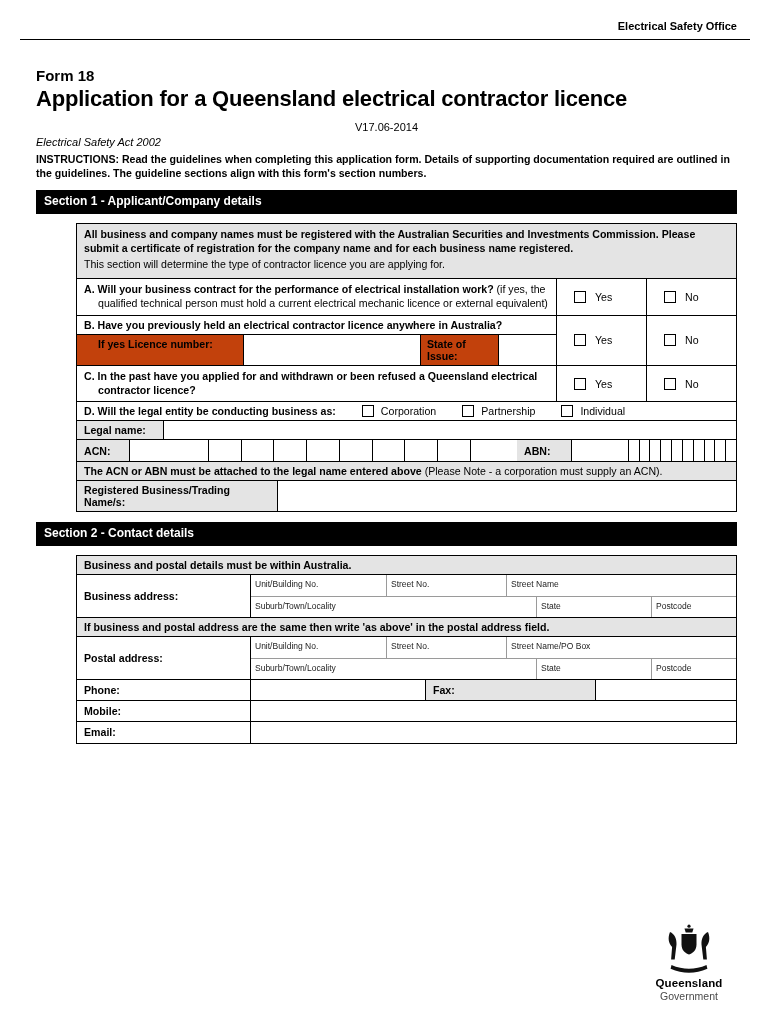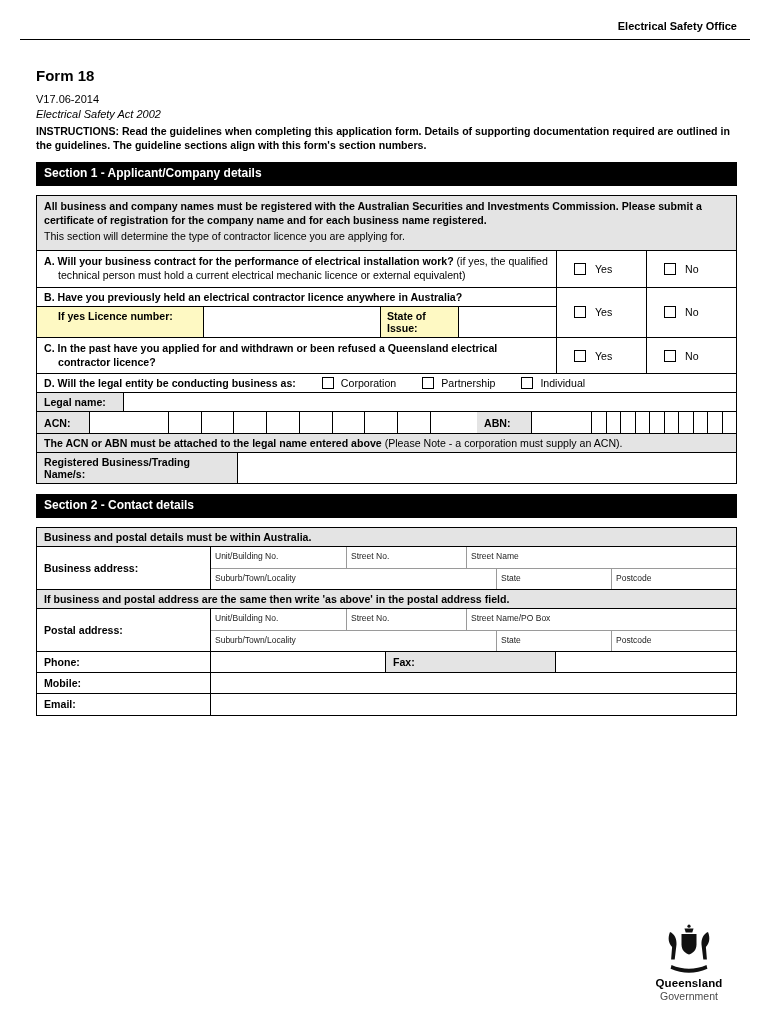--- a/index.html
+++ b/index.html
@@ -5,47 +5,47 @@
   * { box-sizing: border-box; margin: 0; padding: 0; }
   html,body { background:#fff; }
   body { width:770px; height:1024px; font-family:"Liberation Sans", sans-serif; color:#000; }
   .page { position:relative; width:770px; height:1024px; padding:14px 33px 0 36px; overflow:hidden; }
 
   .topbar { margin:0 -13px 0 -16px; border-bottom:1px solid #000; padding:2px 13px 5px 0; text-align:right; }
   .office { font-size:11px; font-weight:bold;padding-left:24px; }
 
   .form-no { margin-top:27px; font-size:15px; font-weight:bold; }
   .title { font-size:22px; font-weight:bold; margin-top:2px; letter-spacing:-0.2px; }
-  .version { margin-top:9px; font-size:11px; }
+  .version { margin-top:9px; font-size:11px;text-align:center; }
   .act { font-size:11px; font-style:italic; margin-top:3px; }
   .instructions { font-size:10.6px; font-weight:bold; margin-top:5px; line-height:1.28; }
 
   .secbar { margin-top:10px; background:#000; color:#fff; font-size:12px; font-weight:bold; padding:4px 8px 6px; }
 
-  .tbl { margin-top:9px; border:1px solid #000; font-size:10.6px; }
+  .tbl { margin-top:9px; border:1px solid #000; font-size:10.6px;margin-left:40px; }
   .row { border-bottom:1px solid #000; }
   .row:last-child { border-bottom:none; }
   .grey { background:#e4e4e4; }
   .flex { display:flex; align-items:stretch; }
   .b { font-weight:bold; }
 
   .introrow { min-height:46px; padding:4px 7px 5px; line-height:1.3; }
   .introrow p { margin:0 0 2px 0; }
 
   .qcell { flex:1; padding:4px 6px 4px 21px; text-indent:-14px; line-height:1.3; }
   .yn { width:90px; border-left:1px solid #000; display:flex; align-items:center; padding-left:17px; gap:9px; }
   .cb { width:12px; height:12px; border:1px solid #000; background:#fff; flex:none; display:inline-block; vertical-align:middle; }
 
   .rowA { min-height:34px; }
   .rowB { min-height:38px; }
   .rowC { min-height:32px; }
 
   .bleft { flex:1; display:flex; flex-direction:column; }
   .bmain { padding:3px 6px 3px 7px; min-height:18px; }
-  .bsub { display:flex; border-top:1px solid #000; flex:1; background:#fef9c3; min-height:20px; }
+  .bsub { display:flex; border-top:1px solid #000; flex:1; background:#c2410c; min-height:20px; }
   .bsub-lbl { width:166px; padding:3px 4px 3px 21px; }
   .bsub-input { width:178px; background:#fff; border-left:1px solid #000; border-right:1px solid #000; }
   .bsub-state { width:77px; padding:3px 4px 3px 6px; }
   .bsub-input2 { flex:1; background:#fff; border-left:1px solid #000; }
 
   .drow { min-height:19px; padding:3px 6px 3px 7px; display:flex; align-items:center; }
   .dopt { display:inline-flex; align-items:center; gap:7px; margin-left:26px; }
 
   .lblcell { background:#e4e4e4; font-weight:bold; padding:3px 6px 3px 7px; border-right:1px solid #000; display:flex; align-items:center; }
   .w-legal { width:87px; }
@@ -90,20 +90,21 @@
 </head>
 <body>
 
 <div class="page">
 
   <div class="topbar">
     <span class="office">Electrical Safety Office</span>
   </div>
 
   <div class="form-no">Form 18</div>
+  <h1 class="title">Application for a Queensland electrical contractor licence</h1>
   <div class="version">V17.06-2014</div>
   <div class="act">Electrical Safety Act 2002</div>
   <div class="instructions">INSTRUCTIONS: Read the guidelines when completing this application form. Details of supporting documentation required are outlined in the guidelines. The guideline sections align with this form's section numbers.</div>
 
   <div class="secbar">Section 1 - Applicant/Company details</div>
 
   <div class="tbl">
 
     <div class="row grey introrow">
       <p class="b">All business and company names must be registered with the Australian Securities and Investments Commission. Please submit a certificate of registration for the company name and for each business name registered.</p>

